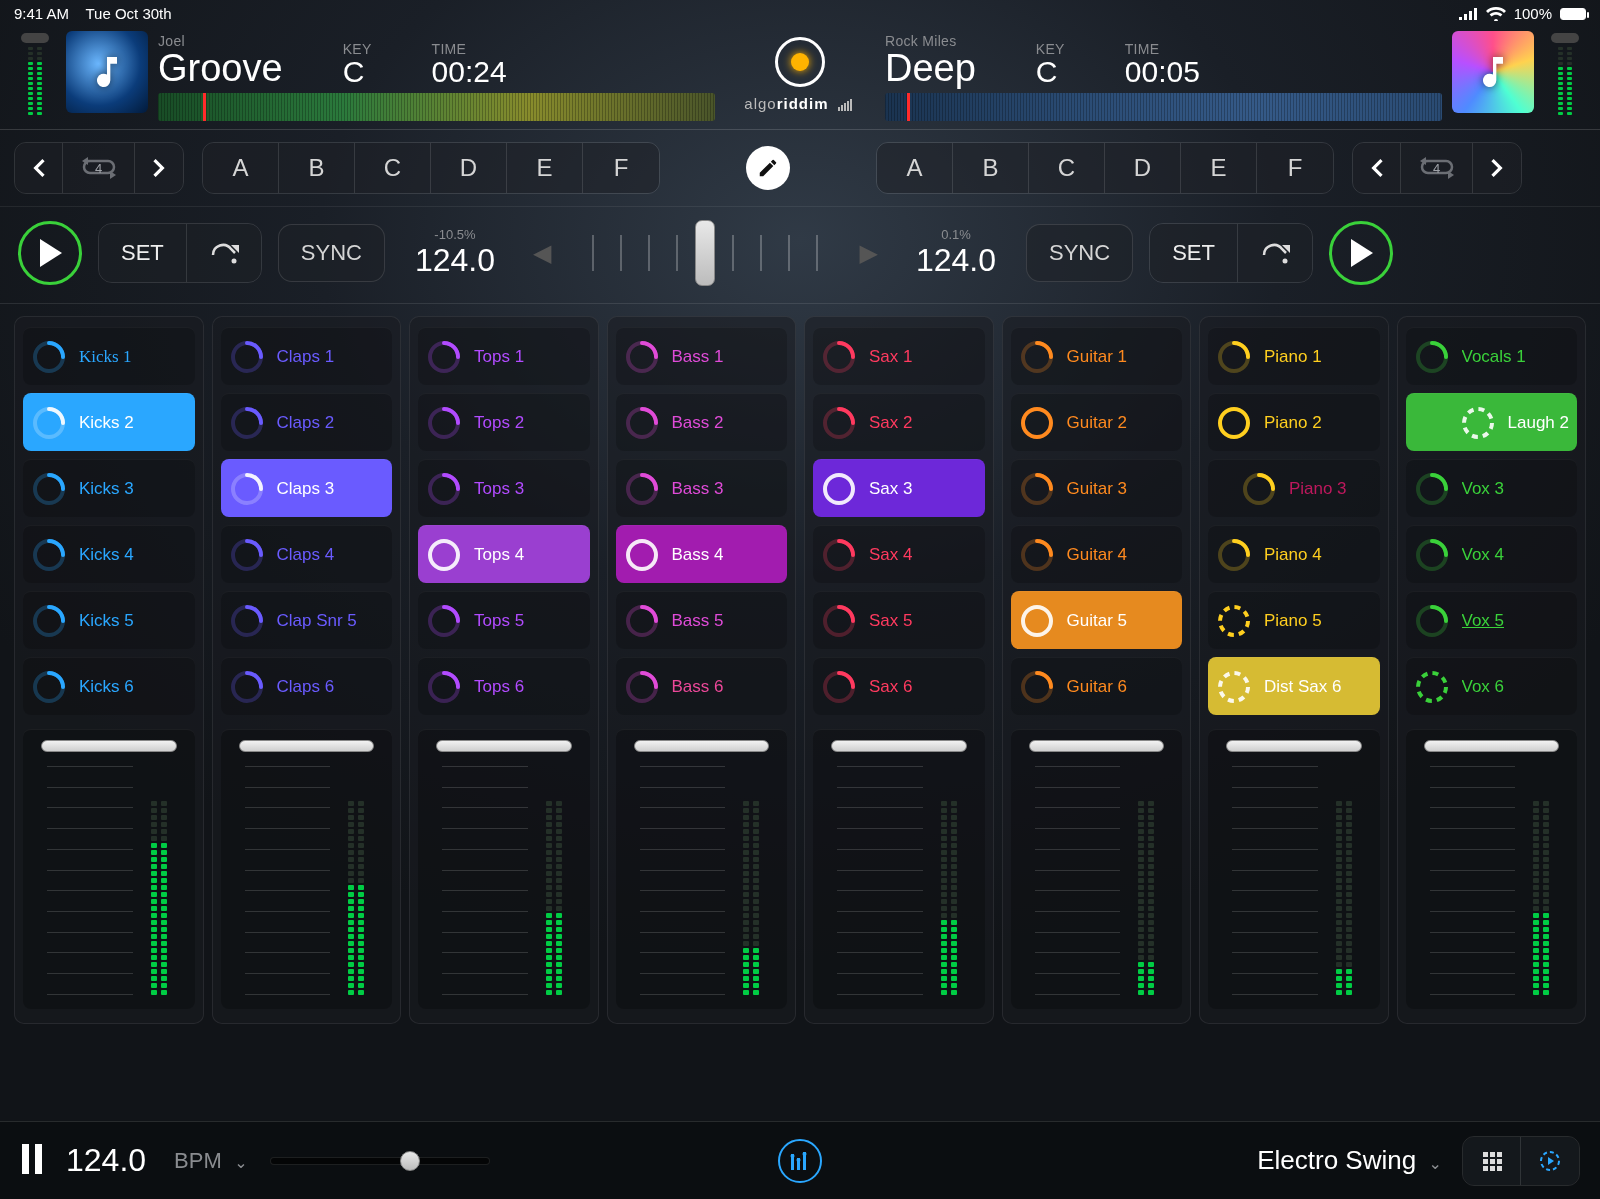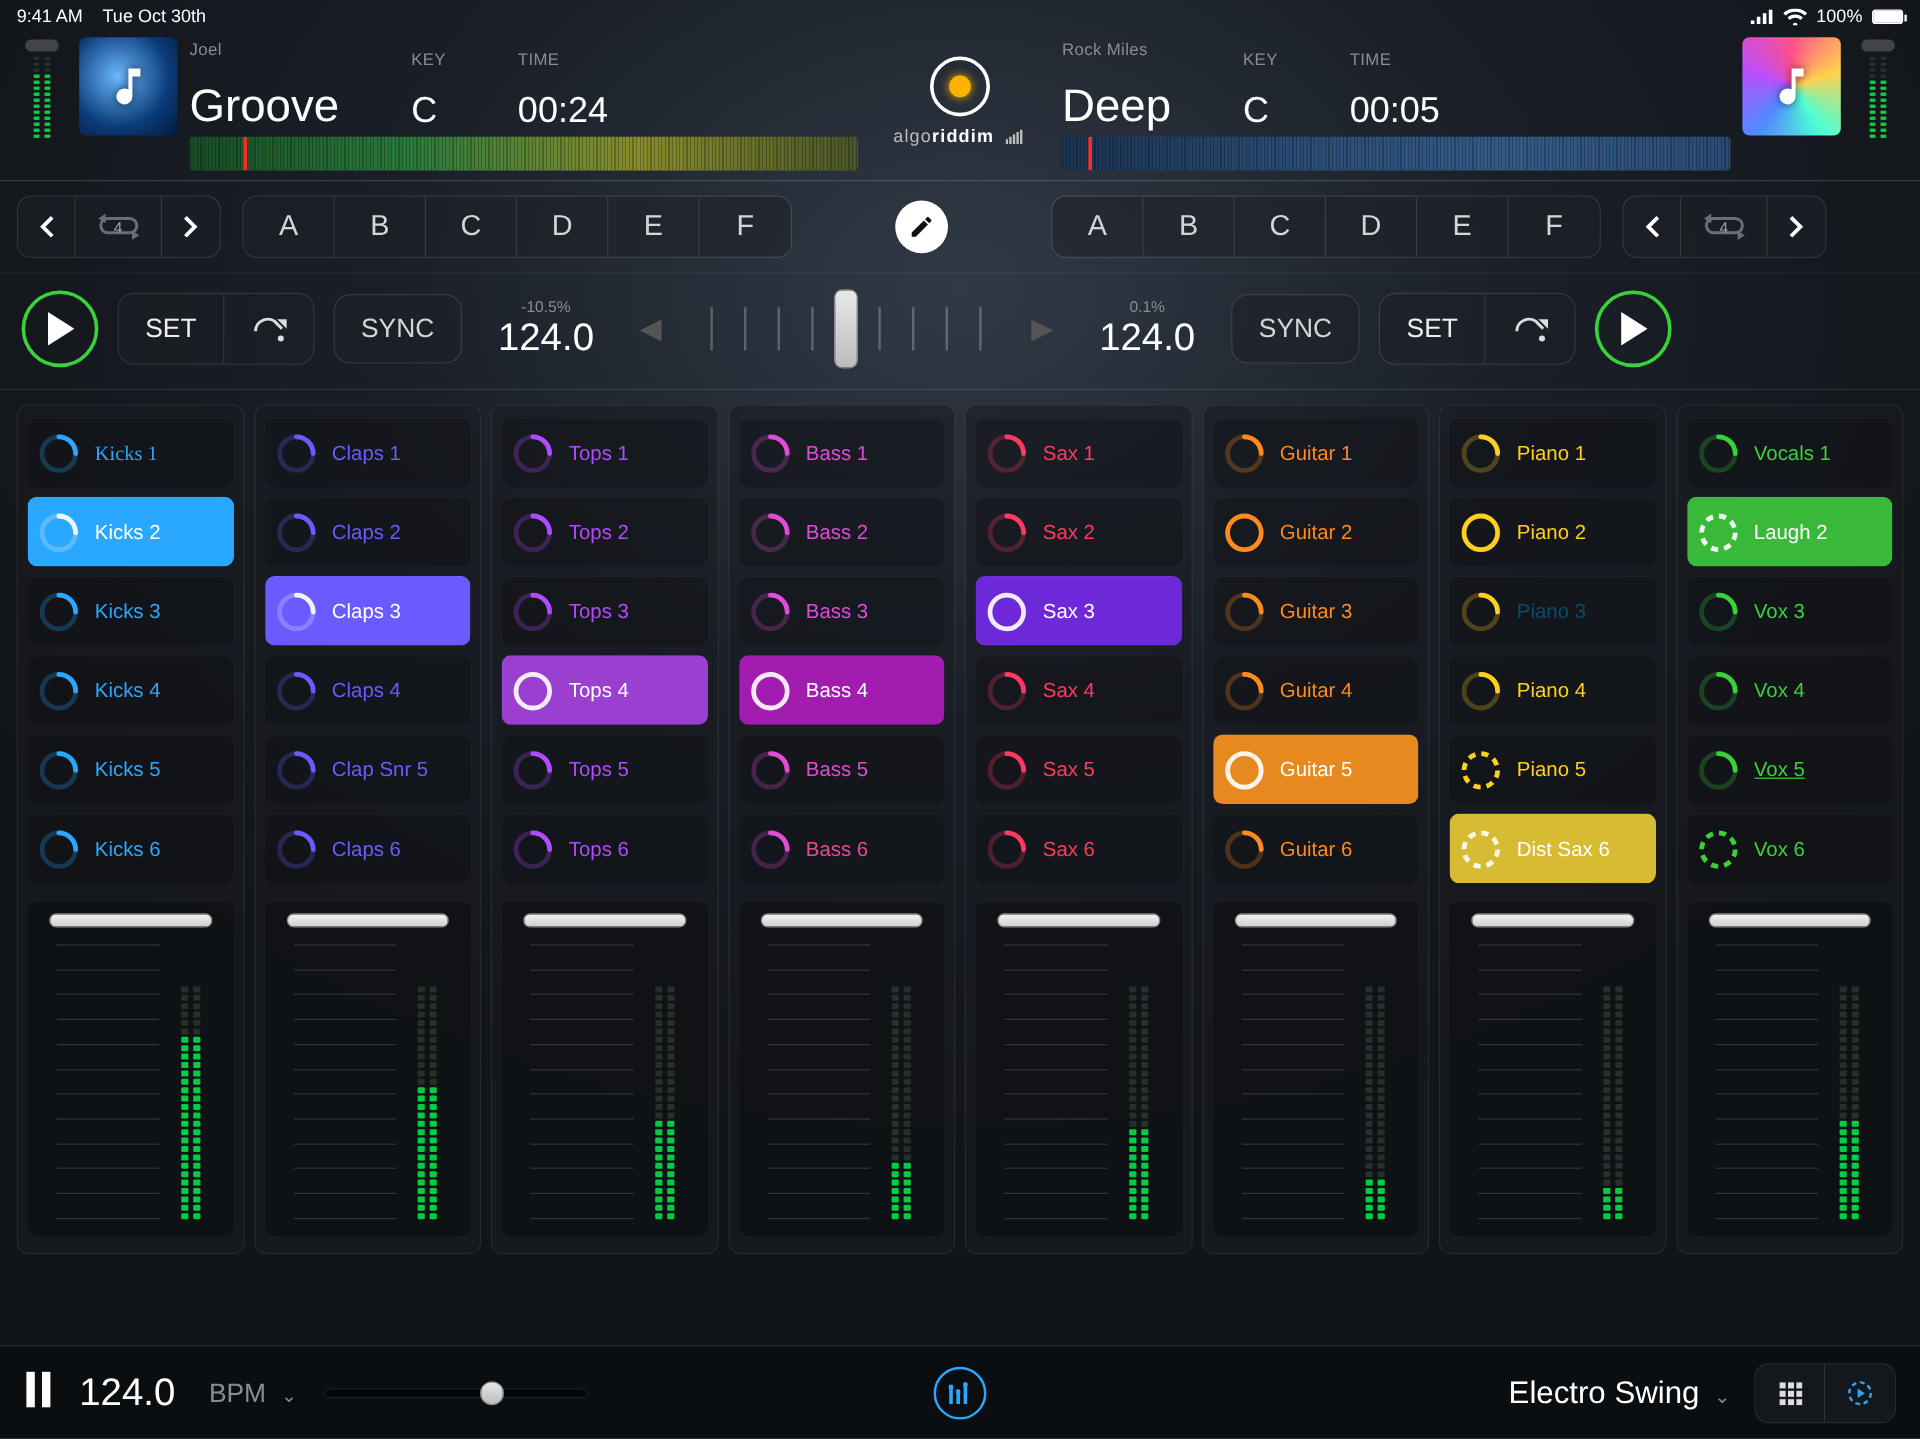--- a/index.html
+++ b/index.html
@@ -45,21 +45,21 @@
   .vu-col span.off{background:#243028;}
 
   .art {width:82px; height:82px; border-radius:6px; margin:4px 10px 0 10px; flex:0 0 auto; position:relative; overflow:hidden;}
   .art-a{background: radial-gradient(circle at 40% 40%, #6cb8ff 0%, #0b3c7a 60%, #021a3a 100%);}
   .art-b{background: conic-gradient(from 0deg, #ff4f8b, #ffd24f, #4fffd2, #4f8bff, #b84fff, #ff4f8b);}
   .art .note{position:absolute; inset:0; display:flex; align-items:center; justify-content:center;}
   .art .note svg{filter: drop-shadow(0 0 4px rgba(0,0,0,.6));}
 
   .track-block {flex:1; display:flex; flex-direction:column; justify-content:flex-start; min-width:0; padding-top:6px;}
   .track-meta {display:flex; align-items:flex-end; gap:60px;}
-  .track-meta .col{display:flex; flex-direction:column;gap:21px;}
+  .track-meta .col{display:flex; flex-direction:column;}
   .track-meta .lbl{font-size:14px; color:var(--text-dim); letter-spacing:.3px;}
   .track-meta .val{font-size:30px; color:#fff; line-height:1; font-weight:300;}
   .track-meta .big .val{font-size:38px; font-weight:400;}
   .waveform {height:28px; margin-top:6px; position:relative; border-radius:3px; overflow:hidden;}
   .wf-a{background: linear-gradient(90deg,#184c26,#2b7a3c, #888c2c, #4a552a);}
   .wf-b{background: linear-gradient(90deg,#1a3350,#2a4b73,#355a88,#2a4b73);}
   .waveform::before{content:""; position:absolute; inset:0; background: repeating-linear-gradient(90deg, rgba(0,0,0,.25) 0 1px, transparent 1px 3px);}
   .playhead{position:absolute; top:0; bottom:0; width:3px; background:#ff2b2b;}
 
   .center-logo{flex: 0 0 170px; display:flex; flex-direction:column; align-items:center; justify-content:center; gap:8px;}
@@ -1169,21 +1169,21 @@
               <path d="M18 4 A14 14 0 0 1 32 18" fill="none" stroke="#ffcf1f" stroke-width="4" stroke-linecap="round"></path>
           </svg></div>
         <div class="lbl">Piano 1</div>
       </div>
       <div class="clip" style="color: rgb(255, 207, 31);">
         <div class="ring"><svg width="36" height="36" viewBox="0 0 36 36">
             <circle cx="18" cy="18" r="14" fill="none" stroke="#ffcf1f" stroke-width="4"></circle>
           </svg></div>
         <div class="lbl">Piano 2</div>
       </div>
-      <div class="clip" style="color: #0c4a6e;">
+      <div class="clip" style="color: #be185d; justify-content: center;">
         <div class="ring"><svg width="36" height="36" viewBox="0 0 36 36">
             <circle cx="18" cy="18" r="14" fill="none" stroke="#ffcf1f" stroke-opacity=".25" stroke-width="4"></circle>
               <path d="M18 4 A14 14 0 0 1 32 18" fill="none" stroke="#ffcf1f" stroke-width="4" stroke-linecap="round"></path>
           </svg></div>
         <div class="lbl">Piano 3</div>
       </div>
       <div class="clip" style="color: rgb(255, 207, 31);">
         <div class="ring"><svg width="36" height="36" viewBox="0 0 36 36">
             <circle cx="18" cy="18" r="14" fill="none" stroke="#ffcf1f" stroke-opacity=".25" stroke-width="4"></circle>
               <path d="M18 4 A14 14 0 0 1 32 18" fill="none" stroke="#ffcf1f" stroke-width="4" stroke-linecap="round"></path>
@@ -1283,21 +1283,21 @@
       </div>
     </div>
     <div class="chan">
       <div class="clip" style="color: rgb(58, 209, 58);">
         <div class="ring"><svg width="36" height="36" viewBox="0 0 36 36">
             <circle cx="18" cy="18" r="14" fill="none" stroke="#3ad13a" stroke-opacity=".25" stroke-width="4"></circle>
               <path d="M18 4 A14 14 0 0 1 32 18" fill="none" stroke="#3ad13a" stroke-width="4" stroke-linecap="round"></path>
           </svg></div>
         <div class="lbl">Vocals 1</div>
       </div>
-      <div class="clip active" style="background: rgb(58, 184, 58); color: rgb(255, 255, 255);">
+      <div class="clip active" style="background: rgb(58, 184, 58); color: rgb(255, 255, 255); justify-content: flex-end;">
         <div class="ring"><svg width="36" height="36" viewBox="0 0 36 36">
             <circle cx="18" cy="18" r="14" fill="none" stroke="rgba(255,255,255,0.9)" stroke-width="4" stroke-dasharray="6 5"></circle>
           </svg></div>
         <div class="lbl">Laugh 2</div>
       </div>
       <div class="clip" style="color: rgb(58, 209, 58);">
         <div class="ring"><svg width="36" height="36" viewBox="0 0 36 36">
             <circle cx="18" cy="18" r="14" fill="none" stroke="#3ad13a" stroke-opacity=".25" stroke-width="4"></circle>
               <path d="M18 4 A14 14 0 0 1 32 18" fill="none" stroke="#3ad13a" stroke-width="4" stroke-linecap="round"></path>
           </svg></div>

